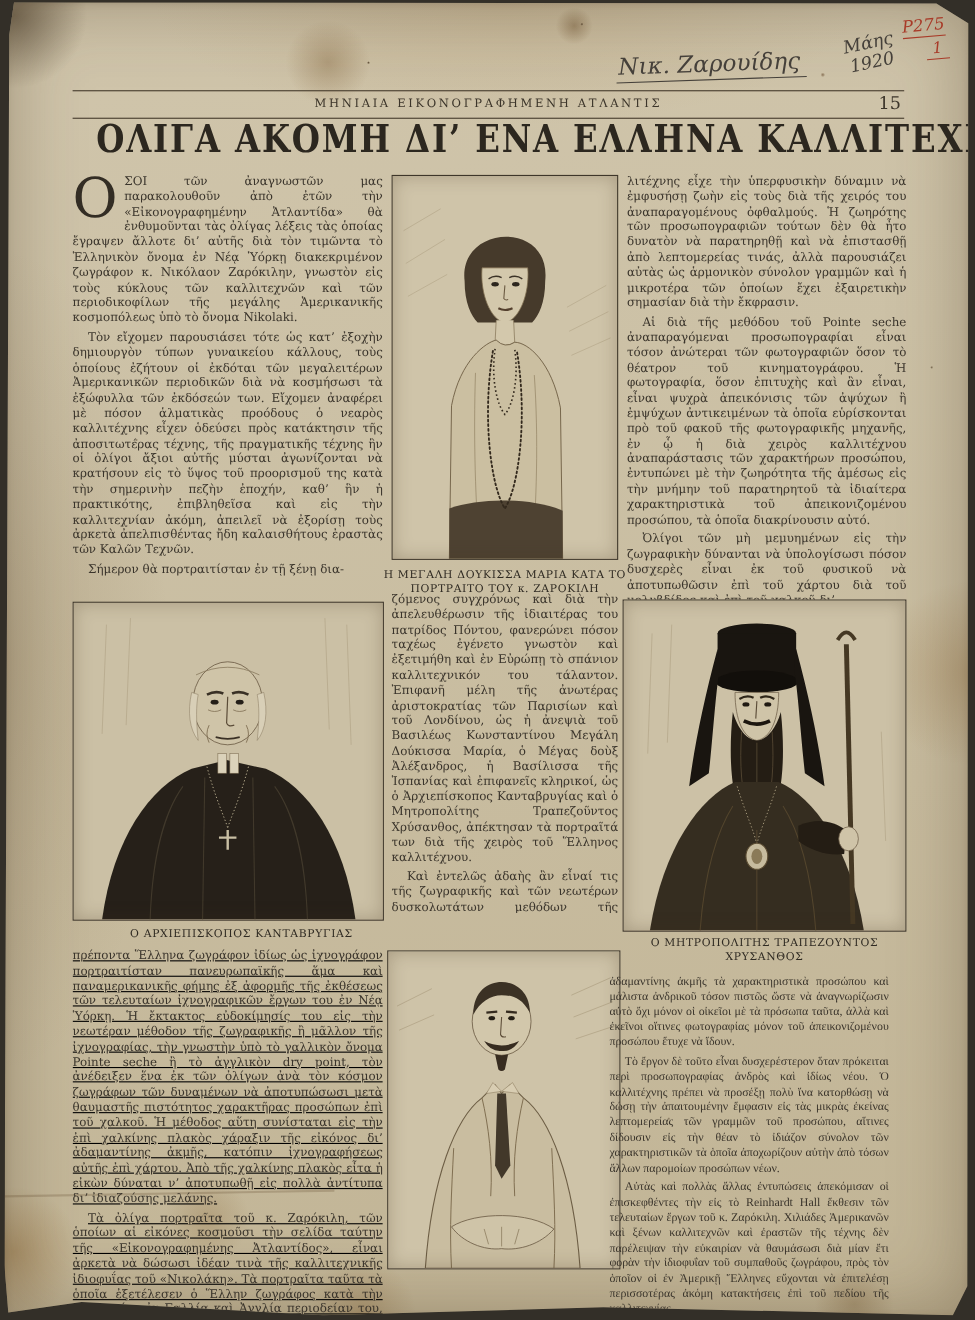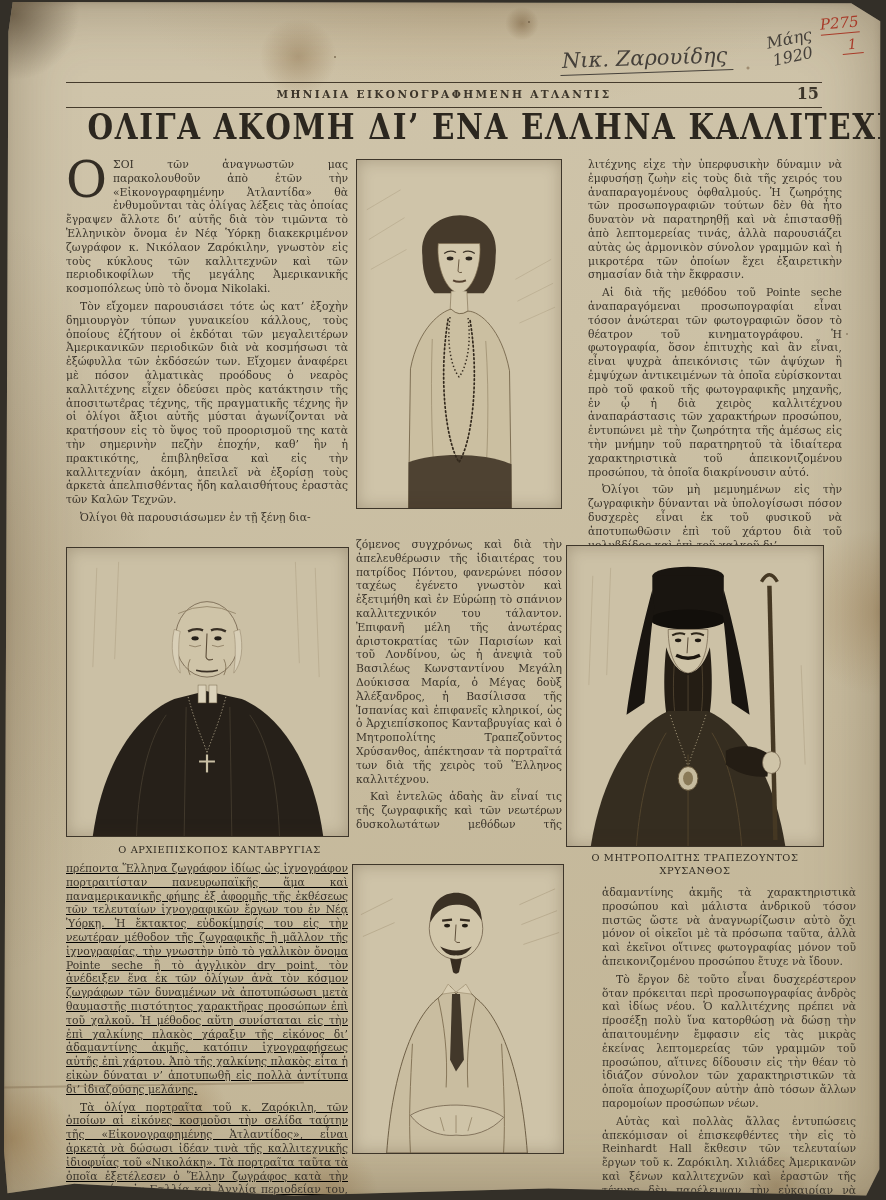--- a/index.html
+++ b/index.html
@@ -34,21 +34,21 @@
 
   
   .handwrite{font-family:"DejaVu Serif",serif;font-style:italic;color:#45403a;}
   .hw-name{position:absolute;left:556px;top:44px;font-size:21px;transform:rotate(-2deg);border-bottom:1.5px solid #45403a;padding:0 6px 2px 2px;white-space:nowrap;}
   .hw-date{position:absolute;left:752px;top:28px;font-size:16px;line-height:18px;transform:rotate(-12deg);text-align:center;width:70px;}
   .red-mark{position:absolute;color:#a83a28;font-family:"DejaVu Serif",serif;font-style:italic;transform:rotate(-5deg);}
   .red-code{left:816px;top:12px;font-size:15px;border-bottom:1px solid #a83a28;padding-bottom:1px;}
   .red-num{left:838px;top:34px;font-size:14px;border-bottom:1px solid #a83a28;padding:0 6px 1px 6px;}
 
   
-  .masthead{position:absolute;left:62px;top:80px;width:756px;height:24px;border-top:1.5px solid #453b2c;border-bottom:1.5px solid #453b2c;font-weight:bold;}
+  .masthead{position:absolute;left:62px;top:80px;width:756px;height:24px;border-top:1.5px solid #453b2c;border-bottom:1.5px solid #453b2c;}
   .masthead-title{display:block;text-align:center;line-height:22px;font-size:10.5px;letter-spacing:2.4px;color:#3c352a;}
   .masthead-page{position:absolute;right:3px;top:0;line-height:22px;font-size:16px;color:#3c352a;}
 
   .headline{position:absolute;left:0;top:104px;width:878px;text-align:center;white-space:nowrap;}
   .headline span{display:inline-block;transform:scaleX(.84);transform-origin:center;font-size:35px;font-weight:bold;letter-spacing:2px;color:#2c271f;}
 
   
   .colblock{position:absolute;overflow:hidden;}
   .bt{margin:0 0 4px 0;font-size:10.8px;line-height:13.8px;text-align:justify;color:#3a342b;}
   .indent{text-indent:14px;}
@@ -81,21 +81,21 @@
       <span class="masthead-page">15</span>
     </div>
 
     <div class="headline">
       <span>ΟΛΙΓΑ ΑΚΟΜΗ ΔΙ’ ΕΝΑ ΕΛΛΗΝΑ ΚΑΛΛΙΤΕΧΝΗΝ</span>
     </div>
 
     <div class="colblock" style="left:62px;top:156px;width:282px;height:388px;">
       <p class="bt"><span class="dropcap">Ο</span><span>ΣΟΙ τῶν ἀναγνωστῶν μας παρακολουθοῦν ἀπὸ ἐτῶν τὴν «Εἰκονογραφημένην Ἀτλαντίδα» θὰ ἐνθυμοῦνται τὰς ὀλίγας λέξεις τὰς ὁποίας ἔγραψεν ἄλλοτε δι’ αὐτῆς διὰ τὸν τιμῶντα τὸ Ἑλληνικὸν ὄνομα ἐν Νέᾳ Ὑόρκῃ διακεκριμένον ζωγράφον κ. Νικόλαον Ζαρόκιλην, γνωστὸν εἰς τοὺς κύκλους τῶν καλλιτεχνῶν καὶ τῶν περιοδικοφίλων τῆς μεγάλης Ἀμερικανικῆς κοσμοπόλεως ὑπὸ τὸ ὄνομα Nikolaki.</span></p>
       <p class="bt indent">Τὸν εἴχομεν παρουσιάσει τότε ὡς κατ’ ἐξοχὴν δημιουργὸν τύπων γυναικείου κάλλους, τοὺς ὁποίους ἐζήτουν οἱ ἐκδόται τῶν μεγαλειτέρων Ἀμερικανικῶν περιοδικῶν διὰ νὰ κοσμήσωσι τὰ ἐξώφυλλα τῶν ἐκδόσεών των. Εἴχομεν ἀναφέρει μὲ πόσον ἁλματικὰς προόδους ὁ νεαρὸς καλλιτέχνης εἶχεν ὁδεύσει πρὸς κατάκτησιν τῆς ἀποσιτωτέρας τέχνης, τῆς πραγματικῆς τέχνης ἣν οἱ ὀλίγοι ἄξιοι αὐτῆς μύσται ἀγωνίζονται νὰ κρατήσουν εἰς τὸ ὕψος τοῦ προορισμοῦ της κατὰ τὴν σημερινὴν πεζὴν ἐποχήν, καθ’ ἣν ἡ πρακτικότης, ἐπιβληθεῖσα καὶ εἰς τὴν καλλιτεχνίαν ἀκόμη, ἀπειλεῖ νὰ ἐξορίσῃ τοὺς ἀρκετὰ ἀπελπισθέντας ἤδη καλαισθήτους ἐραστὰς τῶν Καλῶν Τεχνῶν.</p>
-      <p class="bt indent">Ὀλίγοι θὰ παρουσιάσωμεν ἐν τῇ ξένῃ δια-</p>
+      <p class="bt indent">Σήμερον θὰ πορτραιτίσταν ἐν τῇ ξένῃ δια-</p>
     </div>
 
     <figure class="fig" style="left:352px;top:157px;width:206px;height:350px;margin:0;">
       <svg viewBox="0 0 206 350" preserveAspectRatio="none">
         <rect width="206" height="350" fill="#cfc4a9"></rect>
         <g stroke="#9b8b6c" stroke-width="0.7" opacity="0.45">
           <line x1="10" y1="50" x2="44" y2="30"></line>
             <line x1="12" y1="80" x2="48" y2="58"></line>
             <line x1="14" y1="110" x2="50" y2="90"></line>
           <line x1="160" y1="120" x2="196" y2="100"></line>
@@ -110,22 +110,23 @@
         <path d="M103 100 L102 112 Q103.5 114 106 113" stroke="#6a5941" stroke-width="1" fill="none"></path>
         <path d="M97 121 Q103 124 110 121" stroke="#54402e" stroke-width="2" fill="none"></path>
         <path d="M95 132 L94 152 Q103 158 112 152 L111 132" fill="#d3c8ac" stroke="#7c6b4e" stroke-width="0.6"></path>
         <path d="M54 210 C62 168 86 152 95 150 Q103 158 112 152 C124 152 146 170 154 212 L156 350 L52 350 Z" fill="#cbbfa1" stroke="#75654a" stroke-width="0.9"></path>
         <path d="M76 180 C74 240 76 300 80 348 M130 182 C134 240 132 300 128 348" stroke="#8a795b" stroke-width="0.7" fill="none" opacity="0.8"></path>
         <path d="M52 304 C80 294 128 294 156 306 L156 350 L52 350 Z" fill="#4e4232"></path>
         <path d="M92 160 C82 220 90 284 103 304 C116 284 124 220 114 160" fill="none" stroke="#33291d" stroke-width="1.7" stroke-dasharray="1.6 2.6" stroke-linecap="round"></path>
         <path d="M94 158 C90 186 96 210 103 218 C110 210 116 186 112 158" fill="none" stroke="#33291d" stroke-width="1.5" stroke-dasharray="1.4 2.4"></path>
       </svg>
     </figure>
-
-    <div class="colblock" style="left:566px;top:156px;width:254px;height:388px;margin-left:18px;">
+    <div class="caption" style="left:336px;top:514px;width:238px;">Η ΜΕΓΑΛΗ ΔΟΥΚΙΣΣΑ ΜΑΡΙΑ ΚΑΤΑ ΤΟ ΠΟΡΤΡΑΙΤΟ ΤΟΥ κ. ΖΑΡΟΚΙΛΗ</div>
+
+    <div class="colblock" style="left:566px;top:156px;width:254px;height:388px;">
       <p class="bt">λιτέχνης εἶχε τὴν ὑπερφυσικὴν δύναμιν νὰ ἐμφυσήσῃ ζωὴν εἰς τοὺς διὰ τῆς χειρός του ἀναπαραγομένους ὀφθαλμούς. Ἡ ζωηρότης τῶν προσωπογραφιῶν τούτων δὲν θὰ ἦτο δυνατὸν νὰ παρατηρηθῇ καὶ νὰ ἐπιστασθῇ ἀπὸ λεπτομερείας τινάς, ἀλλὰ παρουσιάζει αὐτὰς ὡς ἁρμονικὸν σύνολον γραμμῶν καὶ ἡ μικροτέρα τῶν ὁποίων ἔχει ἐξαιρετικὴν σημασίαν διὰ τὴν ἔκφρασιν.</p>
       <p class="bt indent">Αἱ διὰ τῆς μεθόδου τοῦ Pointe seche ἀναπαραγόμεναι προσωπογραφίαι εἶναι τόσον ἀνώτεραι τῶν φωτογραφιῶν ὅσον τὸ θέατρον τοῦ κινηματογράφου. Ἡ φωτογραφία, ὅσον ἐπιτυχὴς καὶ ἂν εἶναι, εἶναι ψυχρὰ ἀπεικόνισις τῶν ἀψύχων ἢ ἐμψύχων ἀντικειμένων τὰ ὁποῖα εὑρίσκονται πρὸ τοῦ φακοῦ τῆς φωτογραφικῆς μηχανῆς, ἐν ᾧ ἡ διὰ χειρὸς καλλιτέχνου ἀναπαράστασις τῶν χαρακτήρων προσώπου, ἐντυπώνει μὲ τὴν ζωηρότητα τῆς ἀμέσως εἰς τὴν μνήμην τοῦ παρατηρητοῦ τὰ ἰδιαίτερα χαρακτηριστικὰ τοῦ ἀπεικονιζομένου προσώπου, τὰ ὁποῖα διακρίνουσιν αὐτό.</p>
       <p class="bt indent">Ὀλίγοι τῶν μὴ μεμυημένων εἰς τὴν ζωγραφικὴν δύνανται νὰ ὑπολογίσωσι πόσον δυσχερὲς εἶναι ἐκ τοῦ φυσικοῦ νὰ ἀποτυπωθῶσιν ἐπὶ τοῦ χάρτου διὰ τοῦ μολυβδίδος καὶ ἐπὶ τοῦ χαλκοῦ δι’</p>
     </div>
 
     <figure class="fig" style="left:62px;top:545px;width:283px;height:290px;margin:0;">
       <svg viewBox="0 0 283 290" preserveAspectRatio="none">
         <rect width="283" height="290" fill="#cbc0a5"></rect>
         <g stroke="#9a8a6b" stroke-width="0.8" opacity="0.4">
           <line x1="30" y1="20" x2="26" y2="120"></line>
@@ -240,20 +241,20 @@
             <path d="M150 180 C152 220 154 254 152 290"></path>
         </g>
         <path d="M96 120 L104 128 L90 130 Z" fill="#d8cdb2" stroke="#8a7a5c" stroke-width="0.5"></path>
         <path d="M114 120 L104 128 L120 130 Z" fill="#d8cdb2" stroke="#8a7a5c" stroke-width="0.5"></path>
         <path d="M100 130 L108 130 L112 196 L104 208 L98 196 Z" fill="#42382a"></path>
         <path d="M58 252 C80 238 130 238 152 254 C140 268 120 274 104 272 C88 274 68 266 58 252 Z" fill="#cfc4a8" stroke="#70604a" stroke-width="0.8"></path>
         <path d="M88 254 L92 268 M104 252 L104 270 M120 254 L116 268" stroke="#8a7a5c" stroke-width="0.7"></path>
       </svg>
     </figure>
 
-    <div class="colblock" style="left:598px;top:884px;width:254px;height:308px;">
+    <div class="colblock" style="left:550px;top:884px;width:254px;height:308px;font-family:Liberation Serif, serif;">
       <p class="bt">ἀδαμαντίνης ἀκμῆς τὰ χαρακτηριστικὰ προσώπου καὶ μάλιστα ἀνδρικοῦ τόσον πιστῶς ὥστε νὰ ἀναγνωρίζωσιν αὐτὸ ὄχι μόνον οἱ οἰκεῖοι μὲ τὰ πρόσωπα ταῦτα, ἀλλὰ καὶ ἐκεῖνοι οἵτινες φωτογραφίας μόνον τοῦ ἀπεικονιζομένου προσώπου ἔτυχε νὰ ἴδουν.</p>
       <p class="bt indent">Τὸ ἔργον δὲ τοῦτο εἶναι δυσχερέστερον ὅταν πρόκειται περὶ προσωπογραφίας ἀνδρὸς καὶ ἰδίως νέου. Ὁ καλλιτέχνης πρέπει νὰ προσέξῃ πολὺ ἵνα κατορθώσῃ νὰ δώσῃ τὴν ἀπαιτουμένην ἔμφασιν εἰς τὰς μικρὰς ἐκείνας λεπτομερείας τῶν γραμμῶν τοῦ προσώπου, αἵτινες δίδουσιν εἰς τὴν θέαν τὸ ἰδιάζον σύνολον τῶν χαρακτηριστικῶν τὰ ὁποῖα ἀποχωρίζουν αὐτὴν ἀπὸ τόσων ἄλλων παρομοίων προσώπων νέων.</p>
       <p class="bt indent">Αὐτὰς καὶ πολλὰς ἄλλας ἐντυπώσεις ἀπεκόμισαν οἱ ἐπισκεφθέντες τὴν εἰς τὸ Reinhardt Hall ἔκθεσιν τῶν τελευταίων ἔργων τοῦ κ. Ζαρόκιλη. Χιλιάδες Ἀμερικανῶν καὶ ξένων καλλιτεχνῶν καὶ ἐραστῶν τῆς τέχνης δὲν παρέλειψαν τὴν εὐκαιρίαν νὰ θαυμάσωσι διὰ μίαν ἔτι φορὰν τὴν ἰδιοφυΐαν τοῦ συμπαθοῦς ζωγράφου, πρὸς τὸν ὁποῖον οἱ ἐν Ἀμερικῇ Ἕλληνες εὔχονται νὰ ἐπιτελέσῃ περισσοτέρας ἀκόμη κατακτήσεις ἐπὶ τοῦ πεδίου τῆς καλλιτεχνίας.</p>
     </div>
 
   </div>
 </div>
 
 </body></html>

